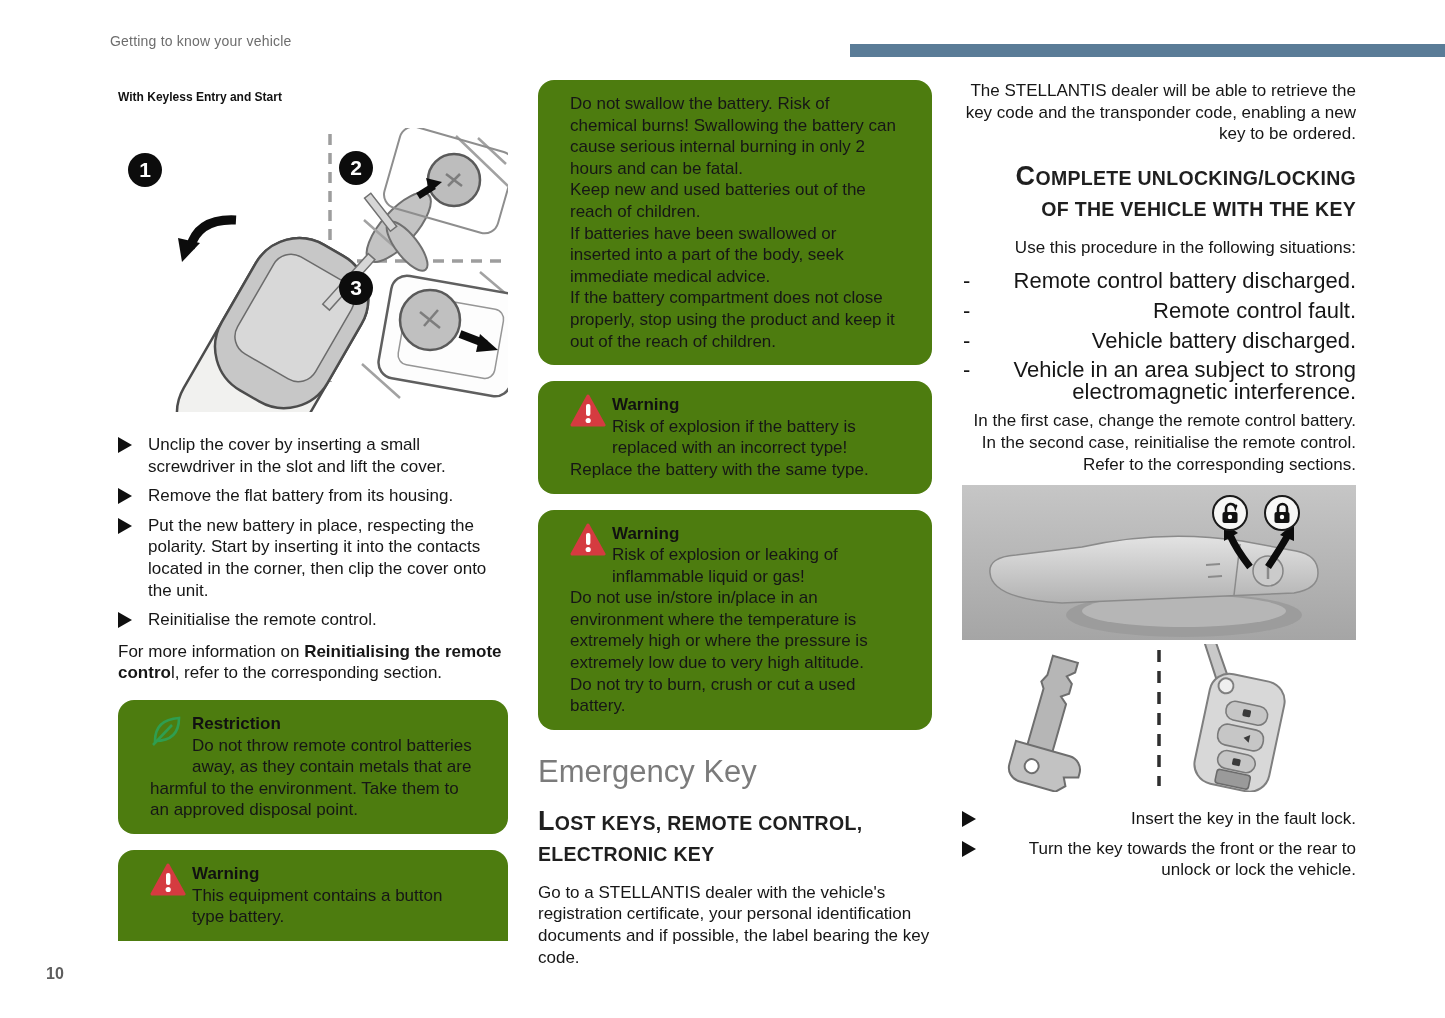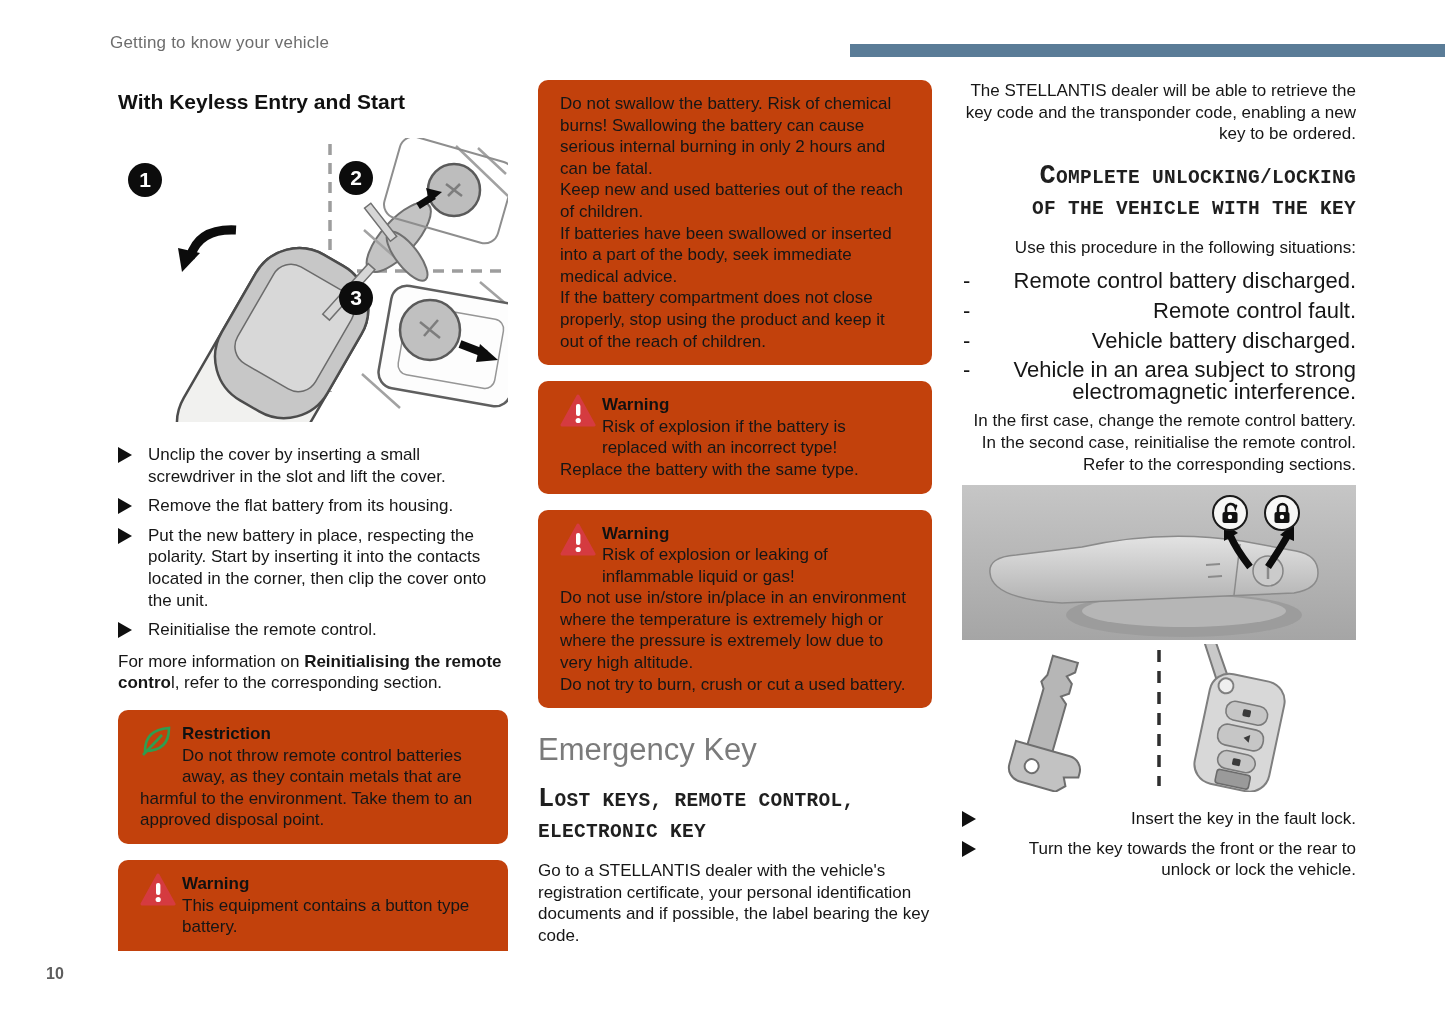--- a/index.html
+++ b/index.html
@@ -1,52 +1,52 @@
 <!DOCTYPE html>
 <html><head>
 <meta charset="utf-8">
 <style>
   html,body{margin:0;padding:0;}
   body{
     width:1445px;height:1018px;position:relative;overflow:hidden;
     background:#ffffff;color:#161616;
     font-family:"Liberation Sans", sans-serif;
   }
-  .header-title{position:absolute;left:110px;top:33px;font-size:17px;color:#6d6d6d;letter-spacing:.2px;}
+  .header-title{position:absolute;left:110px;top:33px;font-size:14px;color:#6d6d6d;letter-spacing:.2px;}
   .accent-bar{position:absolute;left:850px;top:44px;width:595px;height:13px;background:#5a7c97;}
   .page-num{position:absolute;left:46px;top:965px;font-size:16px;font-weight:bold;color:#5e5e5e;}
 
   .col{position:absolute;top:80px;}
   #col1{left:118px;width:390px;}
   #col2{left:538px;width:394px;}
   #col3{left:962px;width:394px;text-align:right;}
 
   p,.bodytext{margin:0;font-size:17px;line-height:21.6px;}
-  .h-bold{font-size:21px;font-weight:bold;margin:10px 0 4px 0;color:#111;}
+  .h-bold{font-size:12px;font-weight:bold;margin:10px 0 4px 0;color:#111;}
 
   .fob-figure{margin-top:24px;height:284px;}
 
   .tri-list{margin-top:22px;}
   .tri-item{position:relative;padding-left:30px;margin-bottom:8px;font-size:17px;line-height:21.6px;}
   .tri-item::before{content:"";position:absolute;left:0;top:3px;width:0;height:0;
     border-left:14px solid #101010;border-top:8px solid transparent;border-bottom:8px solid transparent;}
 
   .moreinfo{margin-top:10px;}
 
-  .graybox{background:#c2410c;border-radius:10px;padding:13px 22px;font-size:17px;line-height:21.6px;margin-top:16px;}
+  .graybox{background:#4d7c0f;border-radius:16px;padding:13px 32px;font-size:17px;line-height:21.6px;margin-top:16px;}
   .graybox .boxicon{float:left;width:42px;height:46px;}
   .boxtitle{font-weight:bold;color:#111;}
   .clip-bottom{border-bottom-left-radius:0;border-bottom-right-radius:0;}
 
   .dash-list{margin-top:12px;}
   .dash-item{position:relative;padding-left:28px;margin-bottom:8px;font-size:22px;line-height:21.6px;}
   .dash-item::before{content:"-";position:absolute;left:1px;top:0;}
 
   .section-title{font-size:31px;color:#7b7b7b;margin-top:24px;line-height:36px;}
-  .caps-h{font-weight:bold;color:#1f1f1f;margin-top:16px;letter-spacing:.3px;font-family:Liberation Mono, monospace;}
+  .caps-h{font-weight:bold;color:#1f1f1f;margin-top:16px;letter-spacing:.3px;}
   .caps-h .line{font-size:19.5px;line-height:31px;text-transform:none;}
   .caps-h .line:first-child::first-letter{font-size:27px;}
 
   .para-gap{margin-top:12px;}
   .figure{margin-top:10px;}
   .keys-figure{background:#ffffff;}
 </style>
 </head>
 <body>
 

